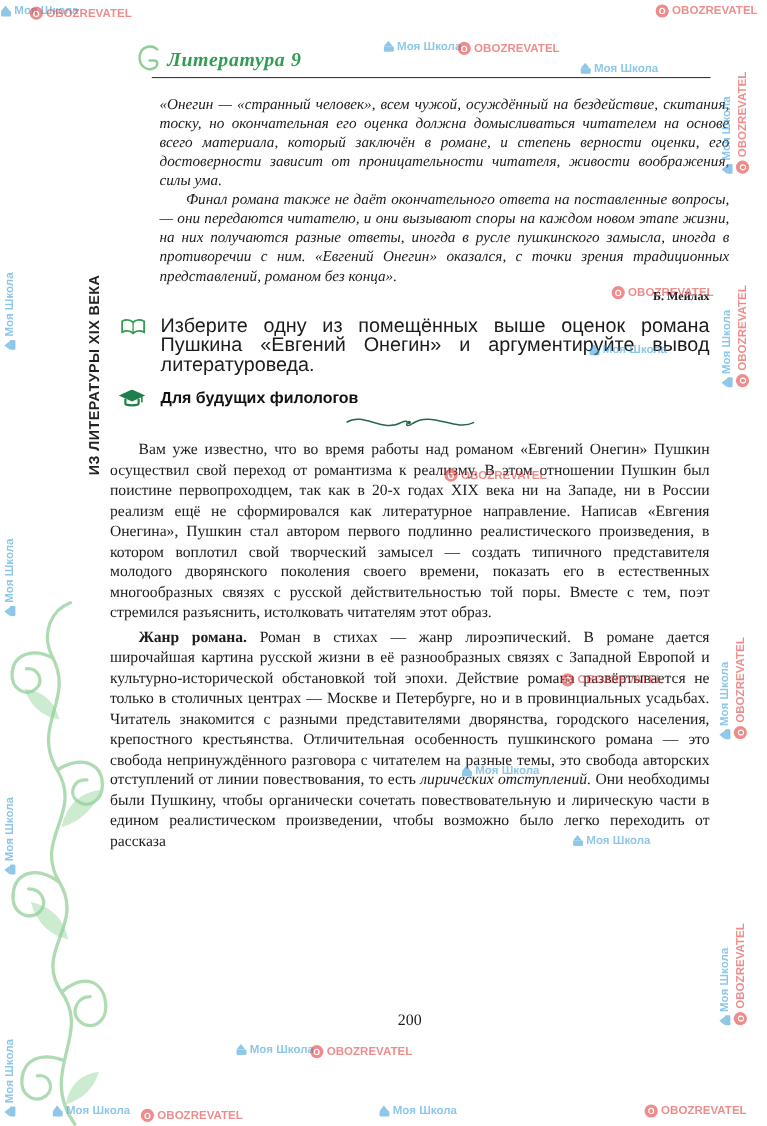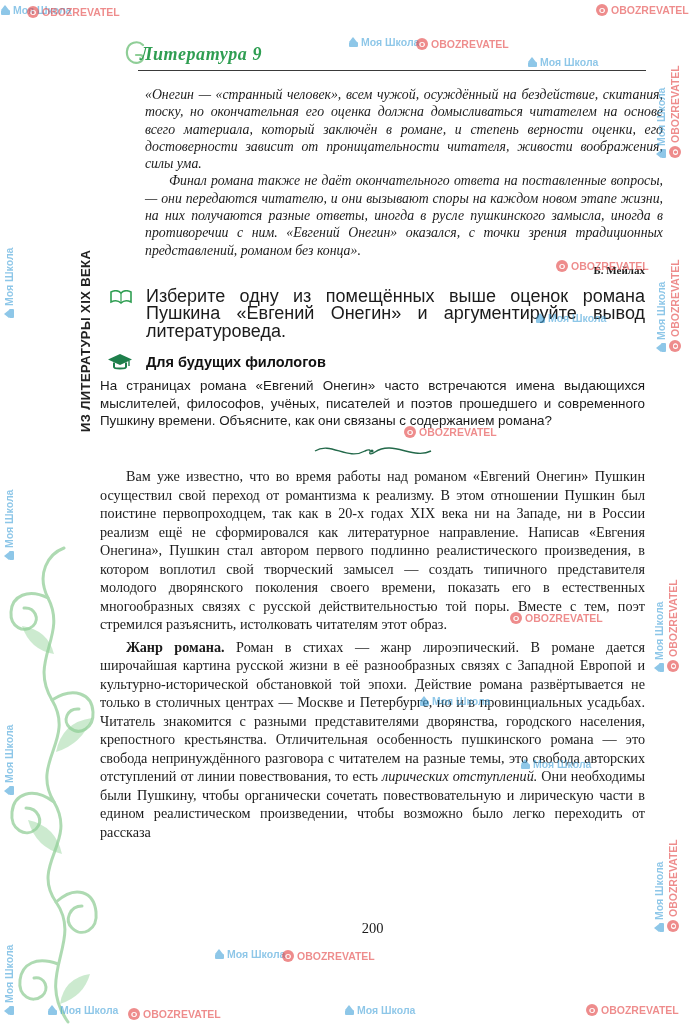--- a/index.html
+++ b/index.html
@@ -1,21 +1,21 @@
 <!DOCTYPE html>
 <html><head>
 <meta charset="utf-8">
 <style>
   *{margin:0;padding:0;box-sizing:border-box}
   html,body{width:697px;height:1024px}
   body{position:relative;background:#ffffff;font-family:"Liberation Serif",serif;color:#1b1b1b;overflow:hidden}
 
   
   .header-g{position:absolute;left:124px;top:40px;z-index:1}
-  .header-title{position:absolute;left:140px;top:44px;font-family:"Liberation Serif",serif;
+  .header-title{position:absolute;left:152px;top:44px;font-family:"Liberation Serif",serif;
     font-style:italic;font-weight:bold;font-size:18px;color:#2f9e52;letter-spacing:.6px;z-index:2}
   .header-line{position:absolute;left:138px;top:70px;width:508px;height:1px;background:#3a3a3a;z-index:2}
 
   
   .sidebar-vert{position:absolute;left:78px;top:432px;width:220px;transform:rotate(-90deg);
     transform-origin:0 0;font-family:"Liberation Sans",sans-serif;font-weight:bold;
     font-size:13px;color:#222;white-space:nowrap;z-index:2;letter-spacing:.4px}
 
   
   .floral{position:absolute;left:-4px;top:544px;z-index:1}
@@ -107,21 +107,20 @@
   <div class="phil-heading">
     <span class="cap-icon">
       <svg width="24" height="17" viewBox="0 0 24 17">
         <polygon points="12,0 24,5.5 12,11 0,5.5" fill="#1e7f4b"></polygon>
         <path d="M6,8.5 L6,13 C6,15 18,15 18,13 L18,8.5" fill="none" stroke="#1e7f4b" stroke-width="2"></path>
         <line x1="21" y1="6.5" x2="21" y2="12" stroke="#1e7f4b" stroke-width="1.4"></line>
       </svg>
     </span>
     <span>Для будущих филологов</span>
   </div>
-  <div class="phil-text">На страницах романа «Евгений Онегин» часто встречаются имена выдающихся мыслителей, философов, учёных, писателей и поэтов прошедшего и современного Пушкину времени. Объясните, как они связаны с содержанием романа?</div>
 
   <div class="divider">
     <svg width="120" height="14" viewBox="0 0 120 14">
       <path d="M2,7 C18,-3 34,17 52,7 C56,5 58,6 57,8 C56,10 58,11 62,8 C80,-4 100,16 118,7" fill="none" stroke="#23694a" stroke-width="1.4"></path>
       <circle cx="59" cy="7" r="1.6" fill="#23694a"></circle>
     </svg>
   </div>
 
   <div class="body-text">
     <p>Вам уже известно, что во время работы над романом «Евгений Онегин» Пушкин осуществил свой переход от романтизма к реализму. В этом отношении Пушкин был поистине первопроходцем, так как в 20-х годах XIX века ни на Западе, ни в России реализм ещё не сформировался как литературное направление. Написав «Евгения Онегина», Пушкин стал автором первого подлинно реалистического произведения, в котором воплотил свой творческий замысел — создать типичного представителя молодого дворянского поколения своего времени, показать его в естественных многообразных связях с русской действительностью той поры. Вместе с тем, поэт стремился разъяснить, истолковать читателям этот образ.</p>

